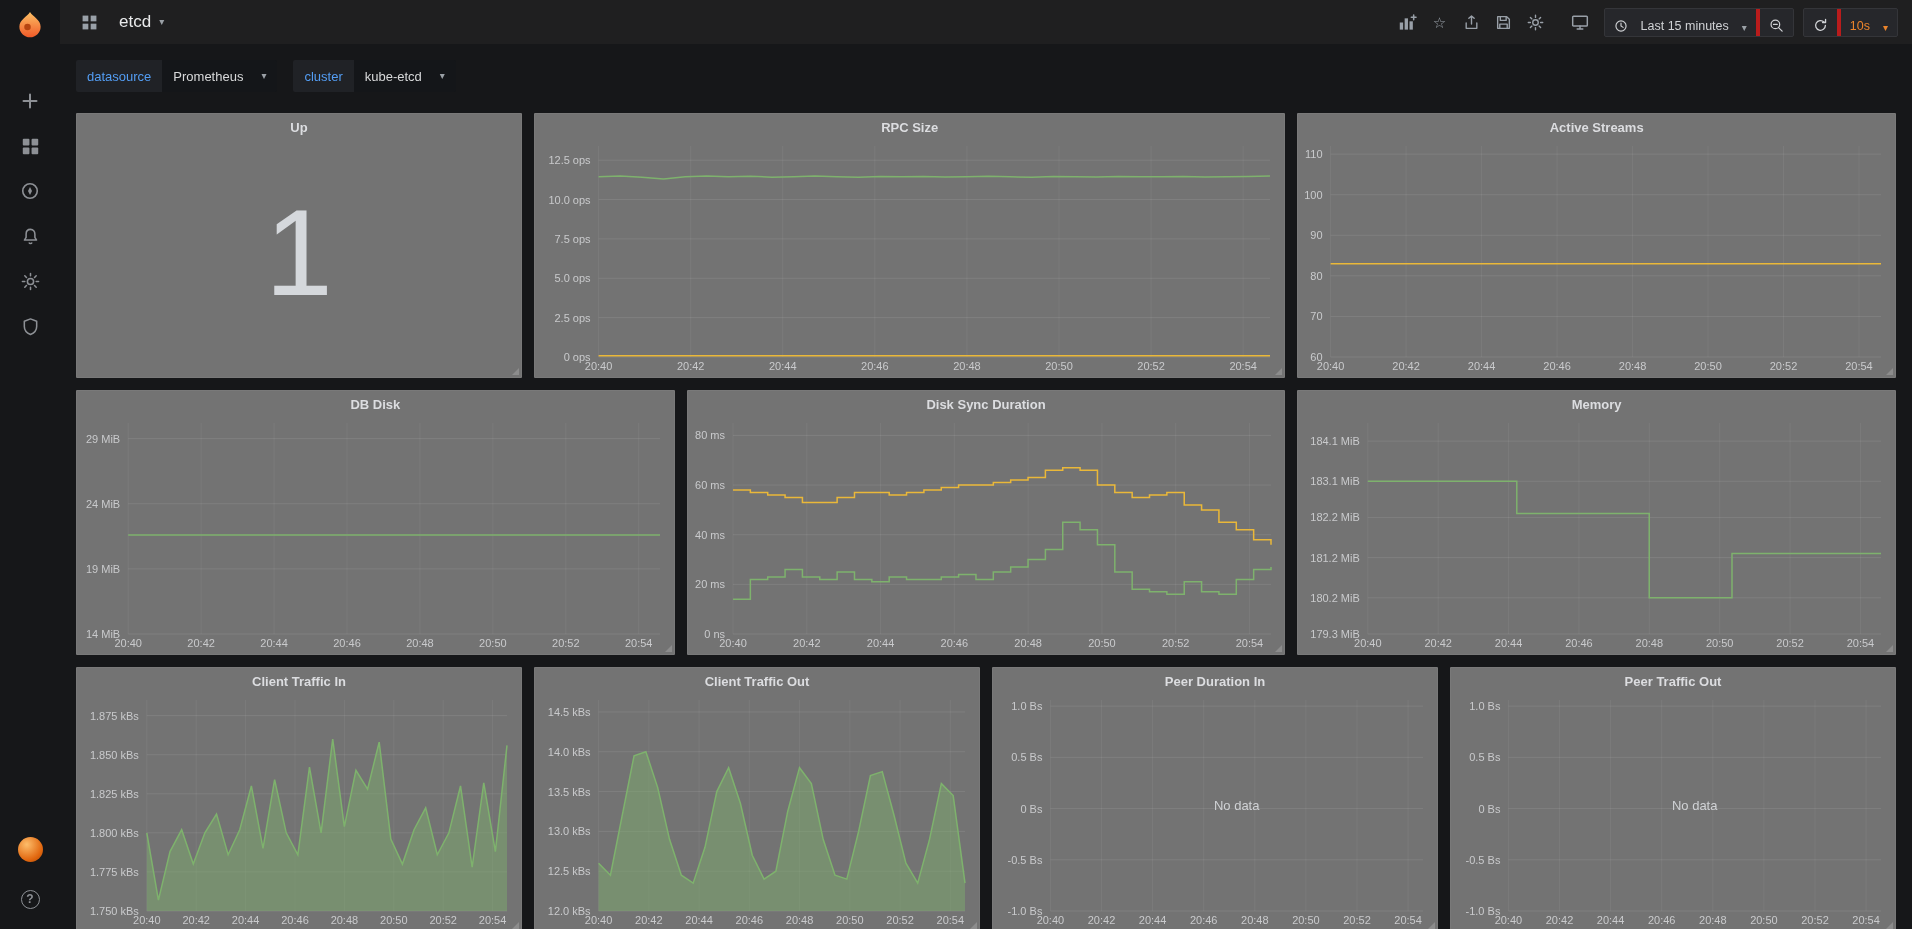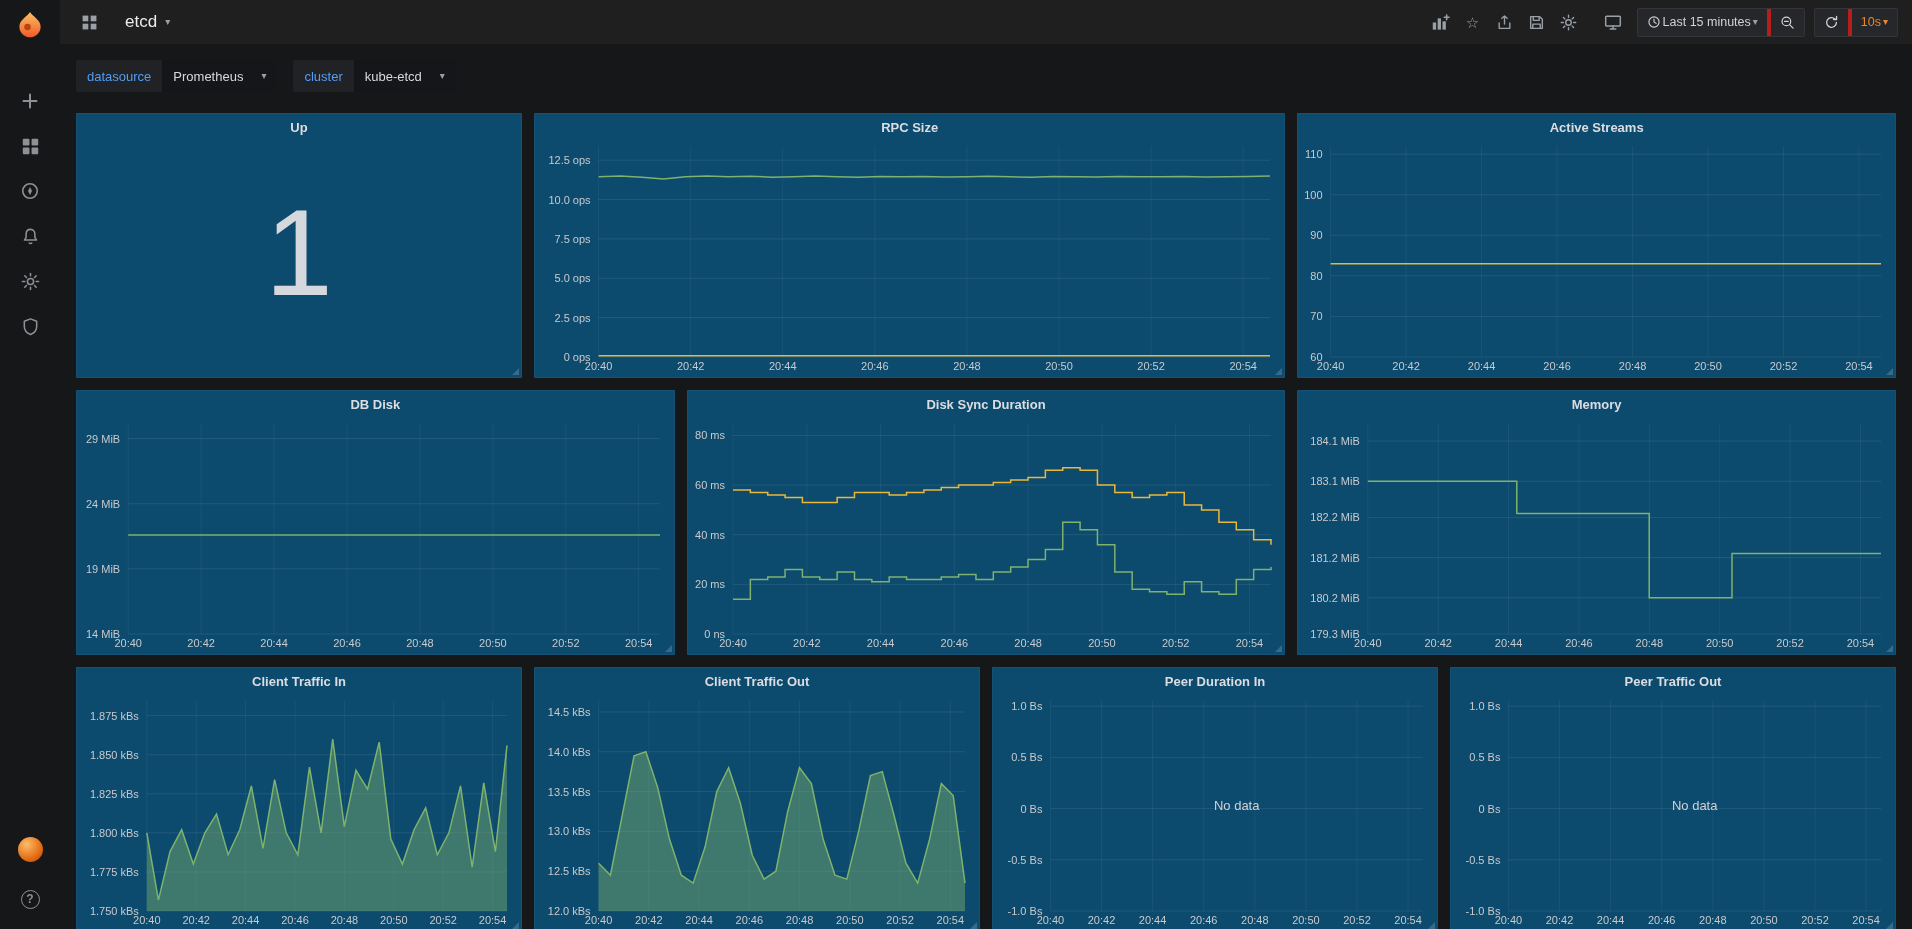--- a/index.html
+++ b/index.html
@@ -19,49 +19,49 @@
     background:radial-gradient(circle at 35% 30%,#fdbd6a,#e1670f 65%,#a84708)}
   .help-circle{width:19px;height:19px;border:1.5px solid currentColor;border-radius:50%;
     display:flex;align-items:center;justify-content:center;font-size:12px;font-weight:700}
 
   
   .main{flex:1;min-width:0;display:flex;flex-direction:column;overflow:hidden}
 
   
   .topnav{flex:0 0 44px;height:44px;background:#1f1f20;display:flex;align-items:center;
     justify-content:space-between;padding:0 14px}
-  .nav-left{display:flex;align-items:center;gap:19px}
+  .nav-left{display:flex;align-items:center;gap:13px}
   .title-wrap{display:flex;align-items:center;gap:8px;cursor:pointer;margin-left:2px}
   .nav-title{font-size:17px;color:#e9eaeb;font-weight:500}
   .caret{font-size:10px;color:#9aa0a6;line-height:1}
   .nav-right{display:flex;align-items:center;gap:2px}
   .icon-btn{min-width:30px;height:30px;padding:0 6px;display:flex;align-items:center;
     justify-content:center;color:#99a0a8;cursor:pointer;gap:6px;border-radius:2px}
   .star-glyph{font-size:15px;line-height:1}
   .nav-sep{width:10px}
   .btn-box{display:flex;align-items:center;height:29px;background:#26272b;
     border:1px solid #343539;border-radius:2px;margin-left:7px}
-  .seg{display:flex;align-items:center;gap:2px;padding:12px 9px;height:100%;cursor:pointer;
+  .seg{display:flex;align-items:flex-end;gap:13px;padding:3px 9px;height:100%;cursor:pointer;
     font-size:12.5px;color:#d0d2d5}
   .seg + .seg{border-left:4px solid #b91c1c}
   .interval{color:#eb842b;font-weight:500}
   .caret.interval{color:#eb842b}
 
   
   .submenu{display:flex;gap:16px;padding:16px 16px 19px;align-items:center}
   .varbox{display:flex;height:32px;font-size:13px;cursor:pointer}
   .varlabel{display:flex;align-items:center;padding:0 11px;background:#202226;color:#539df3;
     border-radius:2px 0 0 2px;font-weight:500}
   .varvalue{display:flex;align-items:center;gap:18px;padding:0 11px;background:#141619;
     color:#d8d9da;border-radius:0 2px 2px 0}
 
   
   .dash{flex:1;display:grid;grid-template-columns:repeat(24,1fr);grid-auto-rows:265px;
     gap:12px;padding:2px 16px 0;overflow:hidden}
-  .panel{background:#0c4a6e;border:1px solid rgba(255,255,255,0.045);position:relative;
+  .panel{background:#737373;border:1px solid rgba(255,255,255,0.045);position:relative;
     display:flex;flex-direction:column;border-radius:1px}
   .panel-title{flex:0 0 26px;height:26px;display:flex;align-items:center;justify-content:center;
     font-size:13px;font-weight:600;color:#dcdde0;cursor:pointer}
   .chart{flex:1;min-height:0;cursor:crosshair}
   .chart svg{display:block}
   .stat{flex:1;display:flex;align-items:center;justify-content:center;font-size:122px;
     font-weight:500;color:#d5d8dc;margin-top:-12px}
   .resize-handle{position:absolute;right:2px;bottom:2px;width:0;height:0;
     border-left:7px solid transparent;border-bottom:7px solid rgba(255,255,255,0.18);cursor:se-resize}
   .s6{grid-column:span 6}.s8{grid-column:span 8}.s10{grid-column:span 10}

